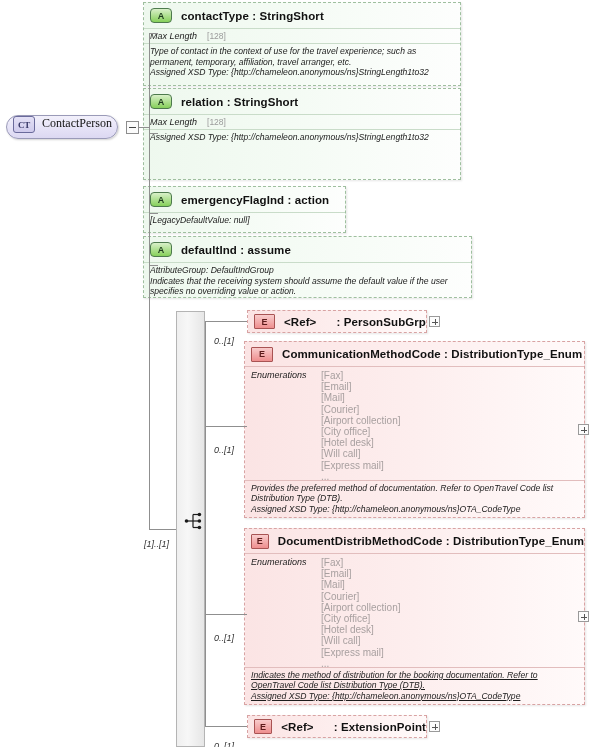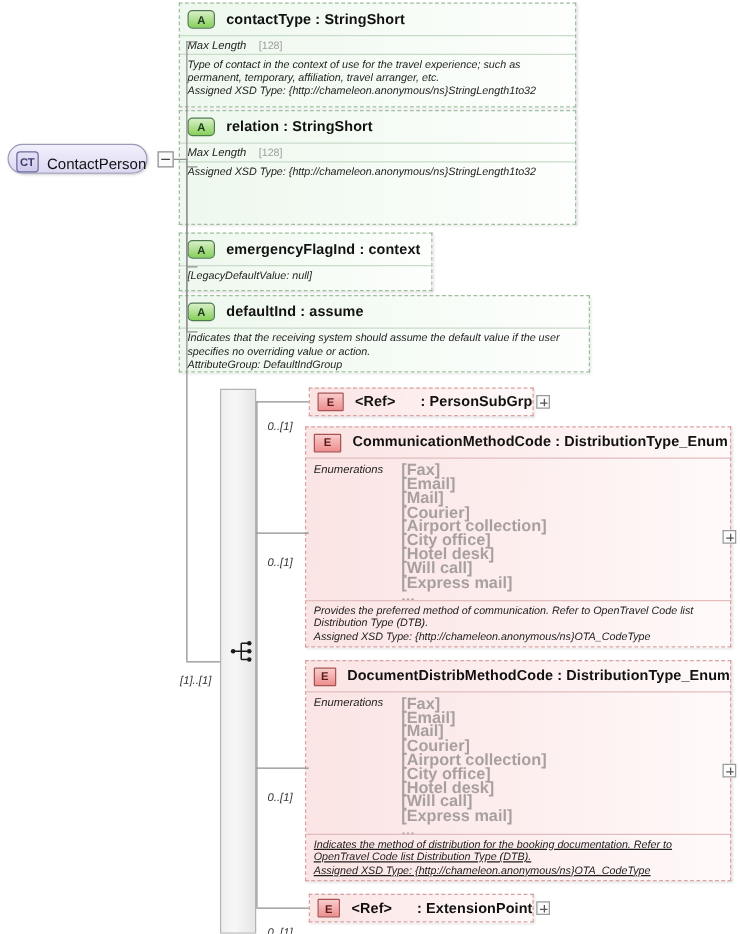--- a/index.html
+++ b/index.html
@@ -14,23 +14,24 @@
 
   
   .node{position:absolute;box-sizing:border-box;}
 
   
   .ct-node{
     left:6px;top:115px;width:112px;height:24px;
     border:1px solid #9a9ab8;
     border-radius:12px;
     background:linear-gradient(to bottom,#f2f0fb 0%,#e6e3f7 55%,#dcd8f2 100%);
-    display:flex;align-items:flex-end;
+    display:flex;align-items:flex-start;
     box-shadow:1px 1px 2px rgba(0,0,0,.18);
     z-index:6;
+    font-family:Liberation Serif, serif;
   }
   .ct-badge{
     width:20px;height:15px;margin-left:6px;
     border:1px solid #6a6a9b;border-radius:3px;
     background:linear-gradient(to bottom,#e4e1f6,#cfcaec);
     font-size:9px;font-weight:bold;color:#3a3a6a;
     display:flex;align-items:center;justify-content:center;
     letter-spacing:-.3px;
   }
   .ct-label{
@@ -112,21 +113,21 @@
   .enum-sect{
     display:flex;
     border-top:1px solid #e2bdbd;
     padding:3px 6px 3px 6px;
   }
   .enum-label{
     font-size:9px;font-style:italic;color:#1c1c1c;
     width:70px;flex:0 0 70px;
   }
   .enum-values{
-    font-size:13px;color:#a8a0a0;line-height:11.2px;font-weight:bold;
+    font-size:10px;color:#a8a0a0;line-height:11.2px;
   }
   .elem-annot{
     border-top:1px solid #e2bdbd;
     padding:2px 6px 3px 6px;
     font-size:8.6px;font-style:italic;color:#1c1c1c;
     line-height:10.5px;
   }
 
   
   .plus-box{
@@ -211,35 +212,35 @@
       <span>Max Length</span><span class="facet-val">[128]</span>
     </div>
     <div class="annot">
       <div>Assigned XSD Type: {http://chameleon.anonymous/ns}StringLength1to32</div>
     </div>
   </div>
 
   <div class="node attr-box" style="left:143px;top:186px;width:203px;height:47px;">
     <div class="attr-head">
       <div class="badge-a">A</div>
-      <div class="attr-title">emergencyFlagInd : context</div>
+      <div class="attr-title">emergencyFlagInd : action</div>
     </div>
     <div class="annot">
       <div>[LegacyDefaultValue: null]</div>
     </div>
   </div>
 
   <div class="node attr-box" style="left:143px;top:236px;width:329px;height:62px;">
     <div class="attr-head">
       <div class="badge-a">A</div>
       <div class="attr-title">defaultInd : assume</div>
     </div>
     <div class="annot">
+      <div>AttributeGroup: DefaultIndGroup</div>
       <div>Indicates that the receiving system should assume the default value if the user specifies no overriding value or action.</div>
-      <div>AttributeGroup: DefaultIndGroup</div>
     </div>
   </div>
 
   <div class="seq-bar"></div>
   <svg class="seq-icon" viewBox="0 0 22 20">
     <circle cx="2.5" cy="10" r="1.8" fill="#1a1a1a"></circle>
     <line x1="4" y1="10" x2="9" y2="10" stroke="#1a1a1a" stroke-width="1.2"></line>
     <line x1="9" y1="3.5" x2="9" y2="16.5" stroke="#1a1a1a" stroke-width="1.2"></line>
     <line x1="9" y1="3.5" x2="14" y2="3.5" stroke="#1a1a1a" stroke-width="1.2"></line>
     <line x1="9" y1="10" x2="14" y2="10" stroke="#1a1a1a" stroke-width="1.2"></line>
@@ -274,21 +275,21 @@
 [Mail]
 [Courier]
 [Airport collection]
 [City office]
 [Hotel desk]
 [Will call]
 [Express mail]
 ...</div>
     </div>
     <div class="elem-annot" style="position:absolute;left:0;right:0;bottom:0;">
-      <div>Provides the preferred method of communication. Refer to OpenTravel Code list Distribution Type (DTB).</div>
+      <div>Provides the preferred method of documentation. Refer to OpenTravel Code list Distribution Type (DTB).</div>
       <div>Assigned XSD Type: {http://chameleon.anonymous/ns}OTA_CodeType</div>
     </div>
   </div>
   <div class="plus-box" style="left:578px;top:424px;"></div>
 
   <div class="card" style="left:214px;top:607px;">0..[1]</div>
   <div class="node elem-box" style="left:244px;top:528px;width:341px;height:177px;">
     <div class="elem-head">
       <div class="badge-e">E</div>
       <div class="elem-title">DocumentDistribMethodCode : DistributionType_Enum</div>

